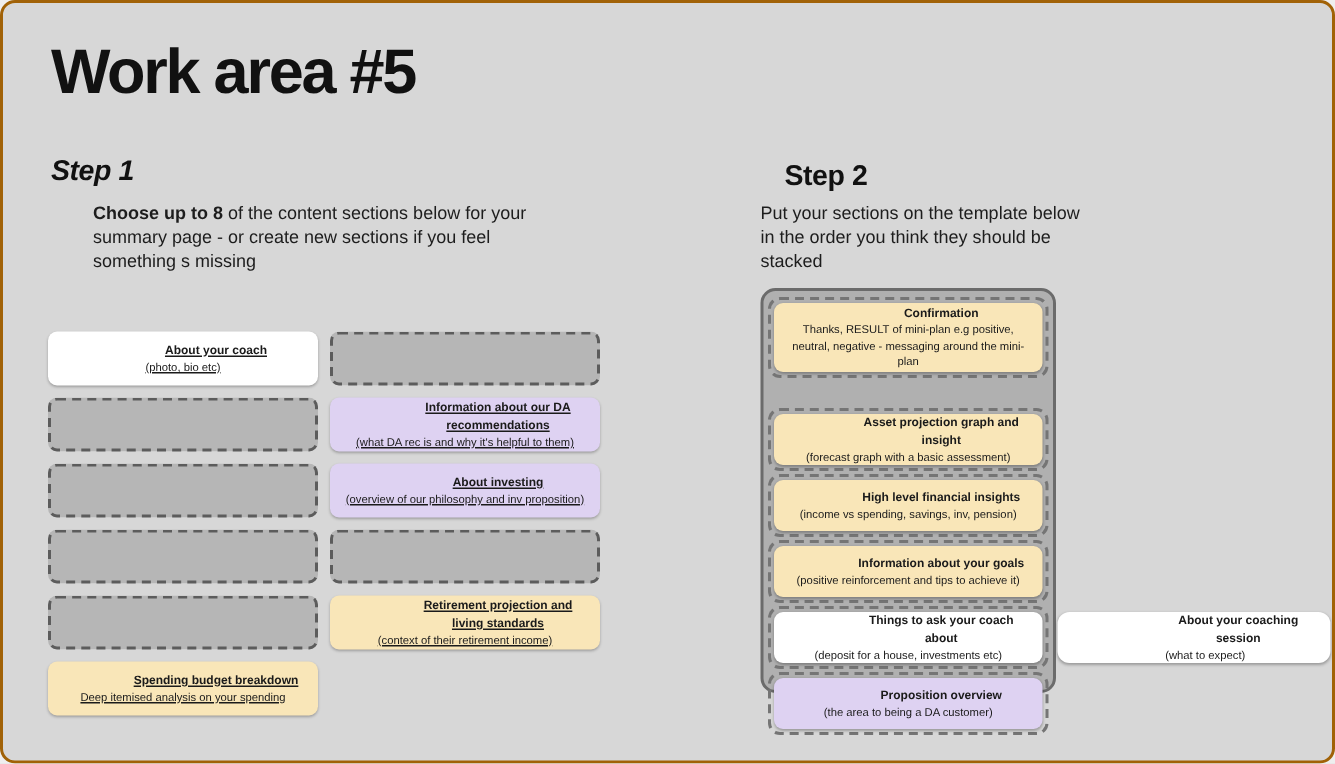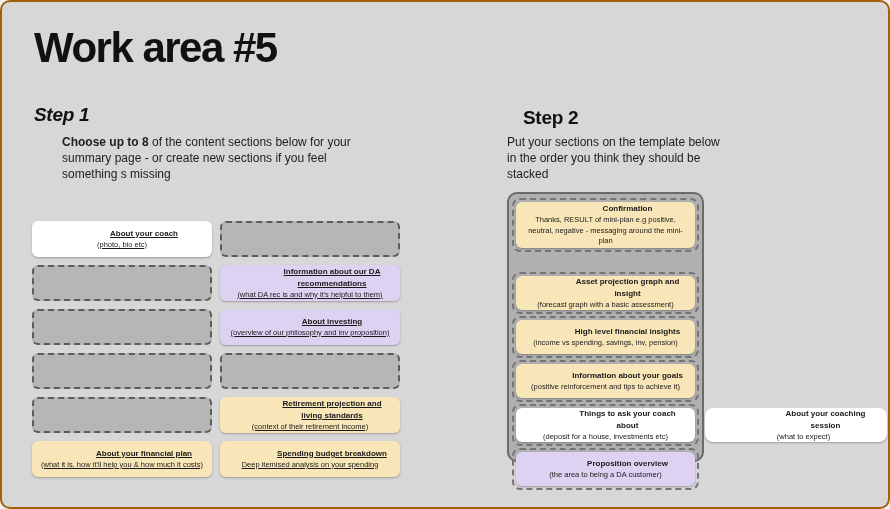--- a/index.html
+++ b/index.html
@@ -89,24 +89,20 @@
       <div class="s">(overview of our philosophy and inv proposition)</div>
     </div>
     <div class="empty"></div>
     <div class="empty"></div>
     <div class="empty"></div>
     <div class="card v-yellow">
       <div class="t">Retirement projection and living standards</div>
       <div class="s">(context of their retirement income)</div>
     </div>
     <div class="card v-yellow">
-      <div class="t">About your financial plan</div>
-      <div class="s">(what it is, how it'll help you &amp; how much it costs)</div>
-    </div>
-    <div class="card v-yellow">
       <div class="t">Spending budget breakdown</div>
       <div class="s">Deep itemised analysis on your spending</div>
     </div>
   </div>
 
   <div class="s2-wrap">
     <div class="s2-board"></div>
 
     <div class="slot" id="slot-1">
       <div class="card v-yellow">

